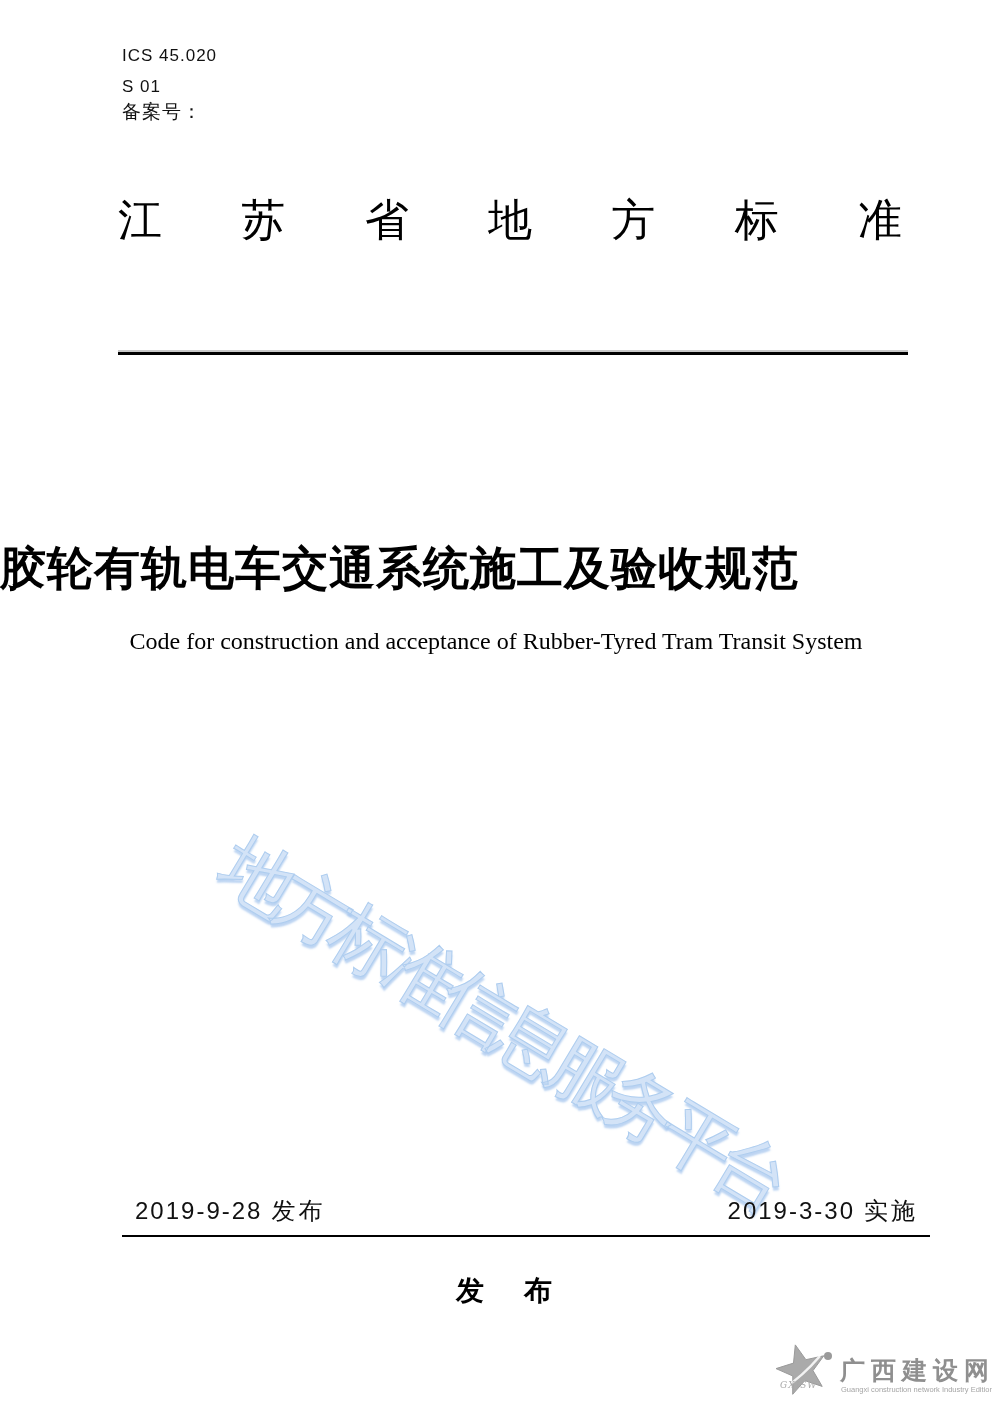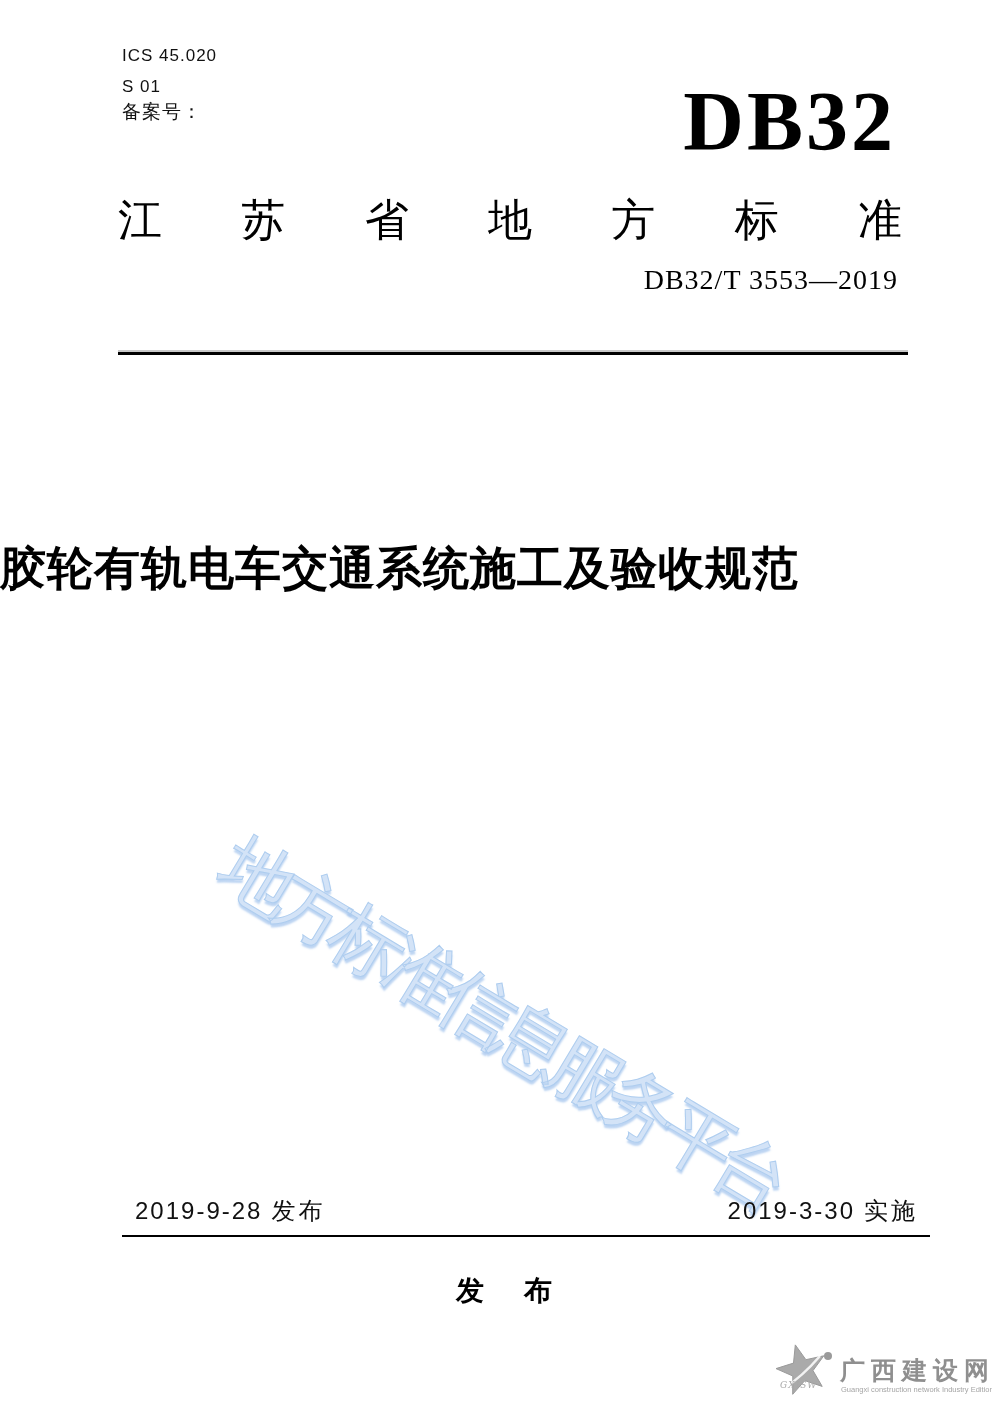--- a/index.html
+++ b/index.html
@@ -118,37 +118,36 @@
 <body>
 
 <div class="page">
 
   <div class="meta">
     <div class="ics">ICS 45.020</div>
     <div class="cls">S 01</div>
     <div class="rec">备案号：</div>
   </div>
 
-  <div class="db-code">DB32</div>
 
   <div class="type-row">
       <span>江</span>
       <span>苏</span>
       <span>省</span>
       <span>地</span>
       <span>方</span>
       <span>标</span>
       <span>准</span>
     </div>
 
-  <div class="std-number">DB32/T 3553—2019</div>
 
   <div class="rule-top"></div>
 
   <div class="title-cn">胶轮有轨电车交通系统施工及验收规范</div>
+  <div class="title-en">Code for construction and acceptance of Rubber-Tyred Tram Transit System</div>
 
   <div class="watermark">地方标准信息服务平台</div>
 
   <div class="date-issue"><span>2019-9-28</span><span class="lbl">发布</span></div>
   <div class="date-impl"><span>2019-3-30</span><span class="lbl">实施</span></div>
 
   <div class="rule-bottom"></div>
 
   <div class="publisher-row">
     <span class="pub-label">发 布</span>

